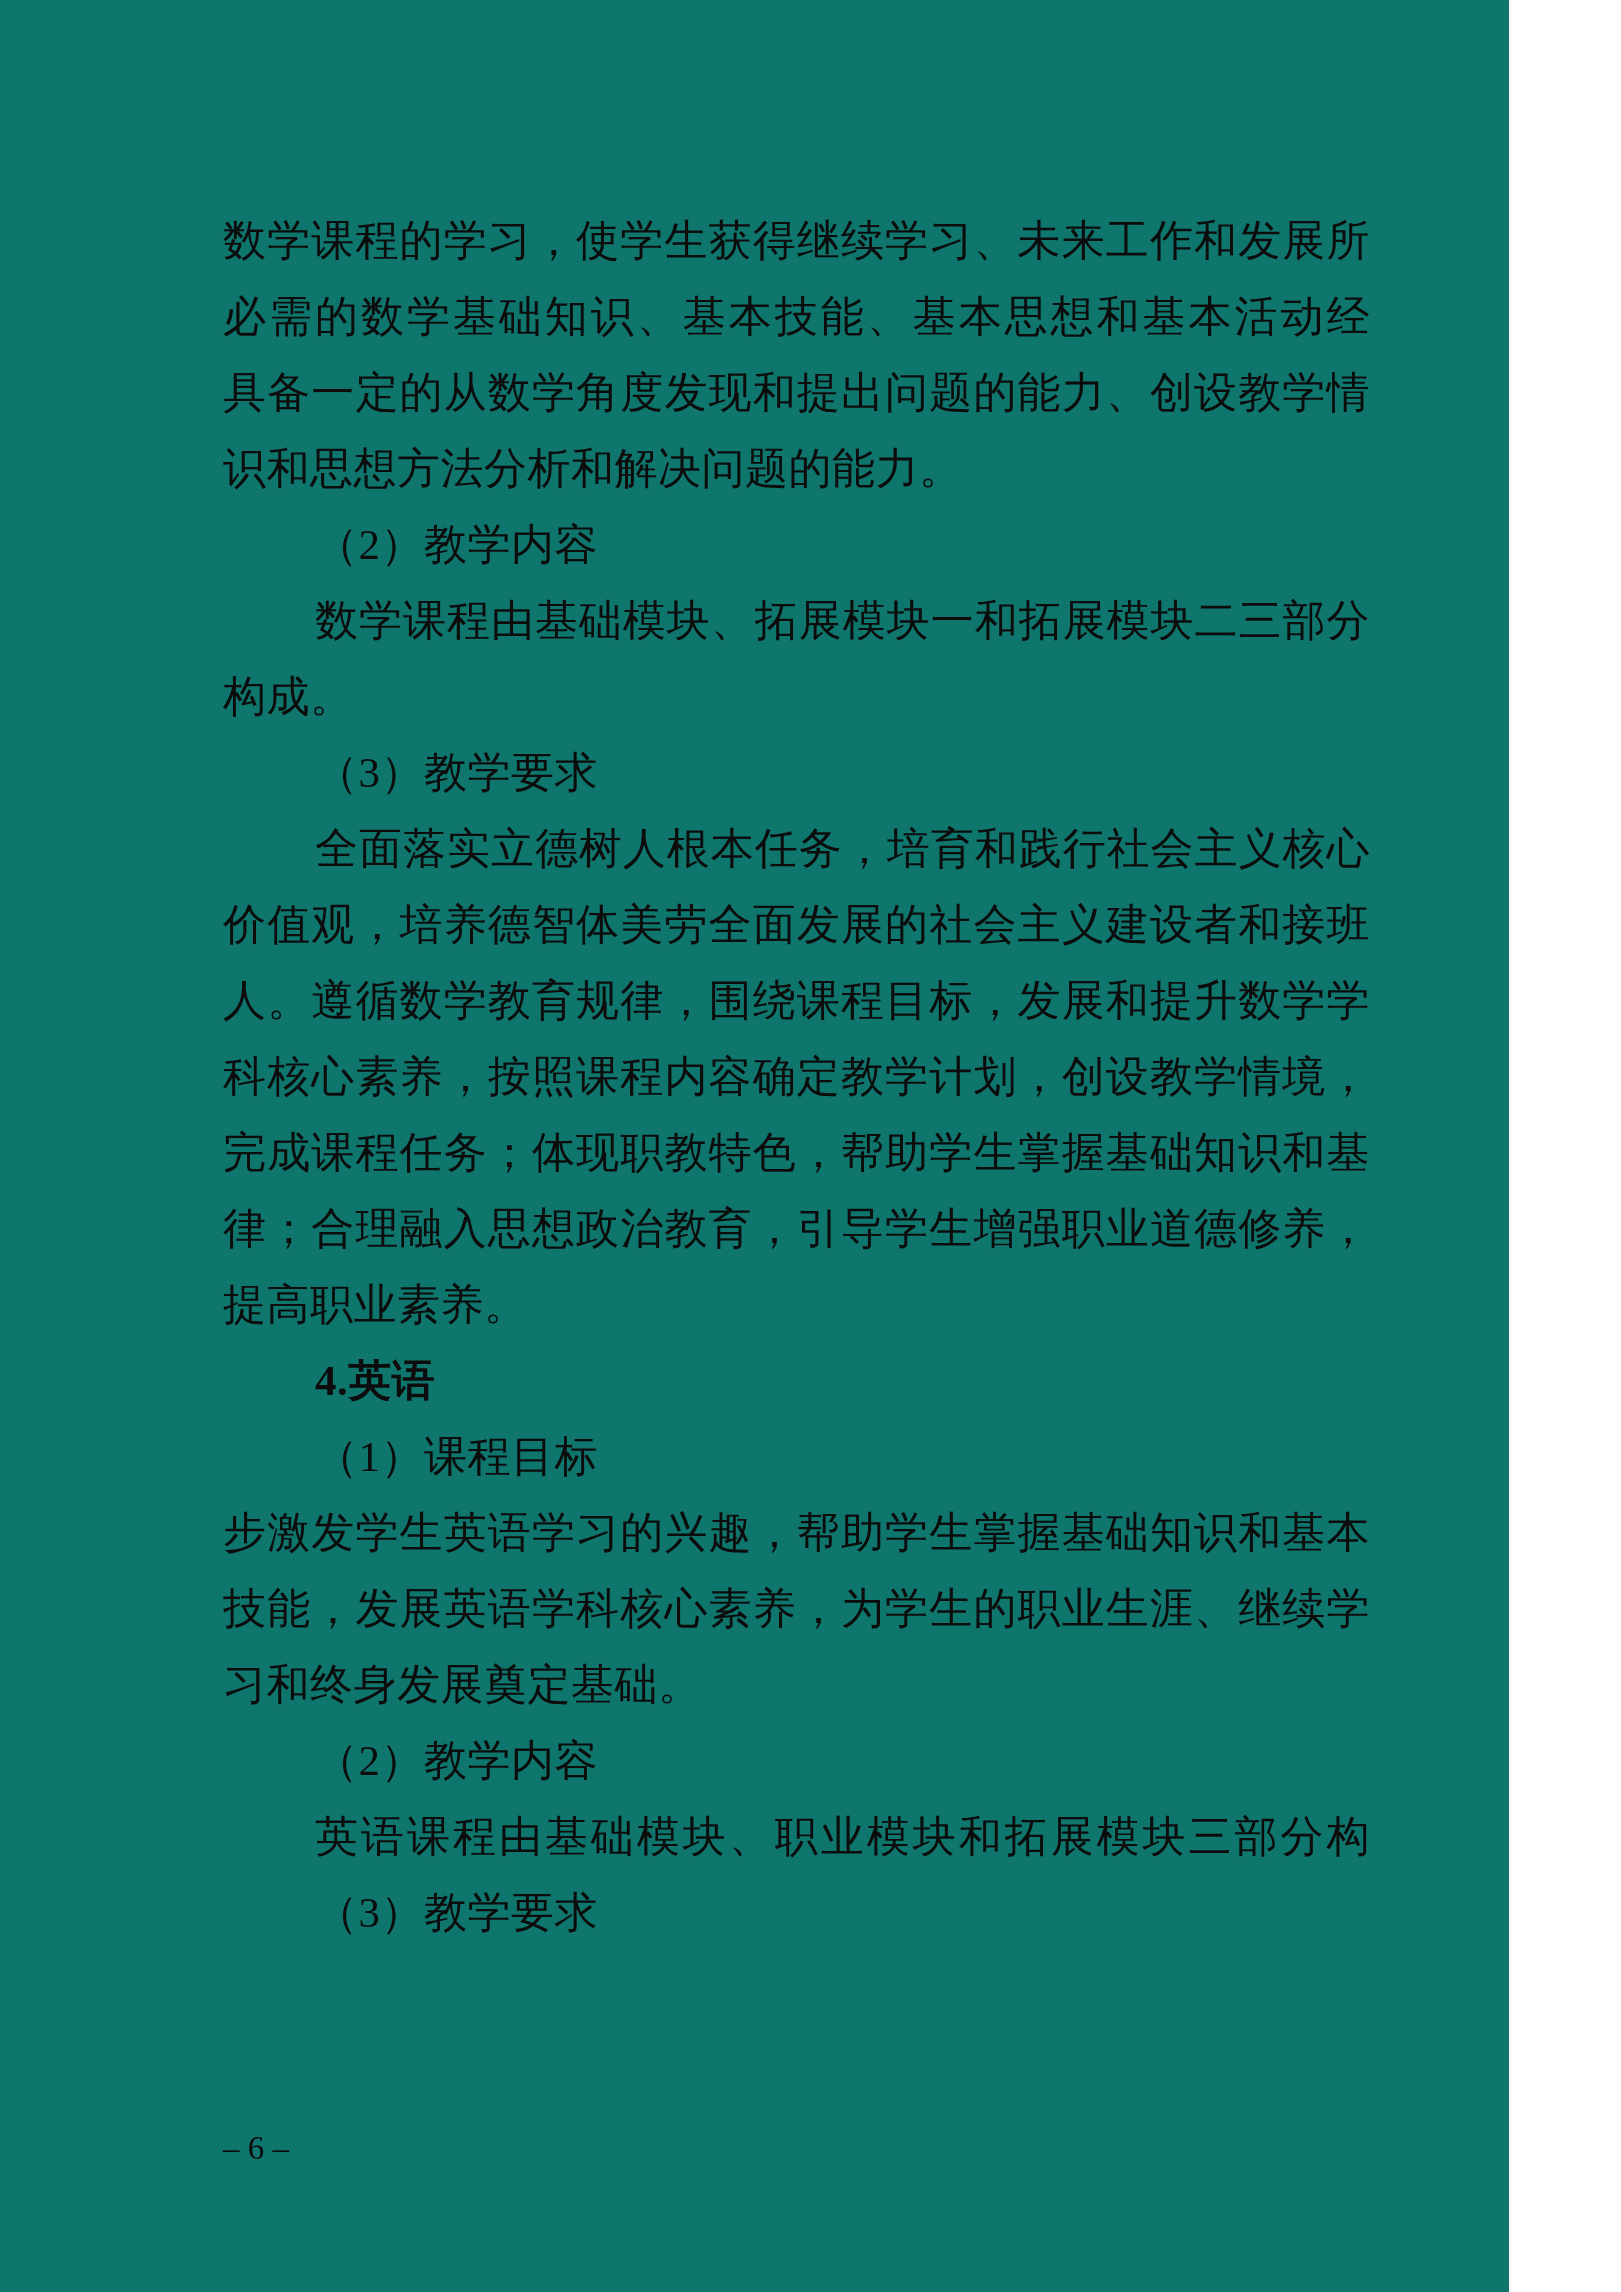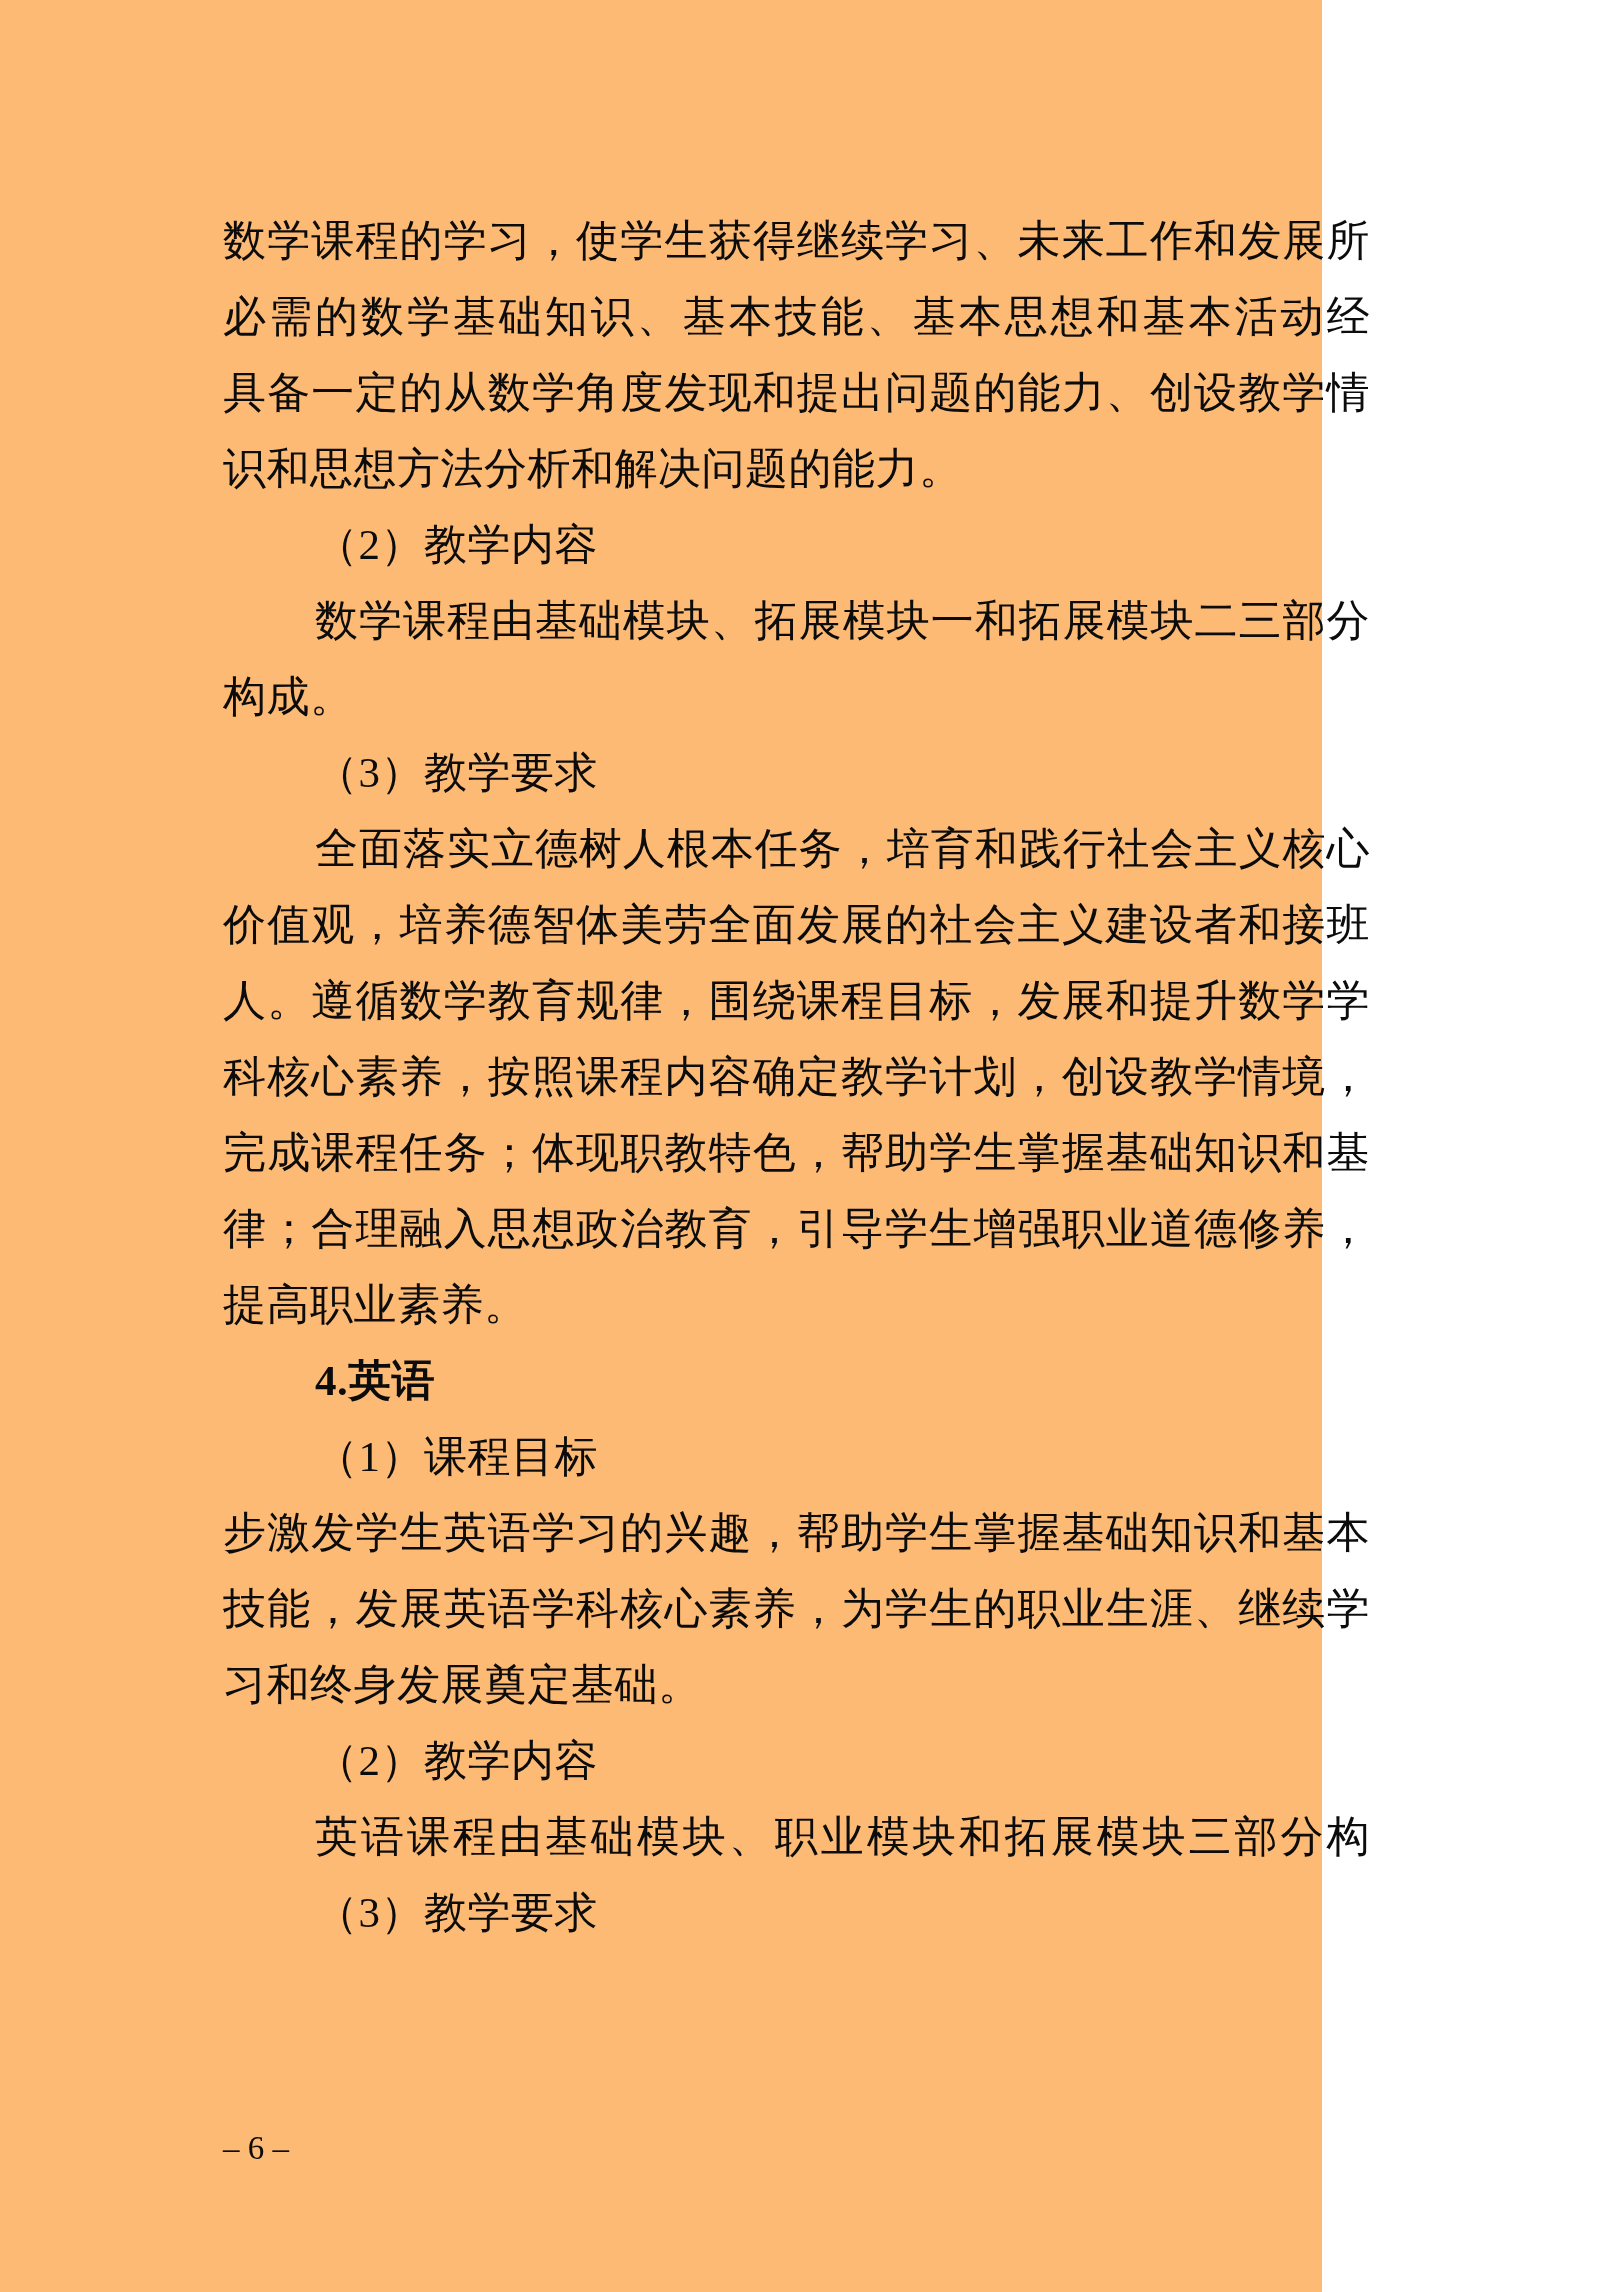--- a/index.html
+++ b/index.html
@@ -6,22 +6,22 @@
   body {
     width: 1621px; height: 2293px;
     background: #ffffff;
     font-family: "Liberation Serif", "DejaVu Serif", serif;
     color: #0c0c0c;
     position: relative;
     overflow: hidden;
   }
   .page {
     position: absolute; left: 0; top: 0;
-    width: 1322px; height: 2293px;
-    background: #fdba74;
+    width: 1509px; height: 2293px;
+    background: #0f766e;
   }
   .text-block {
     position: absolute;
     left: 223px; top: 203px;
     width: 1147px;
   }
   .para { margin: 0; padding: 0; }
   .para.bold .line { font-weight: bold; }
   .line {
     height: 76px;

